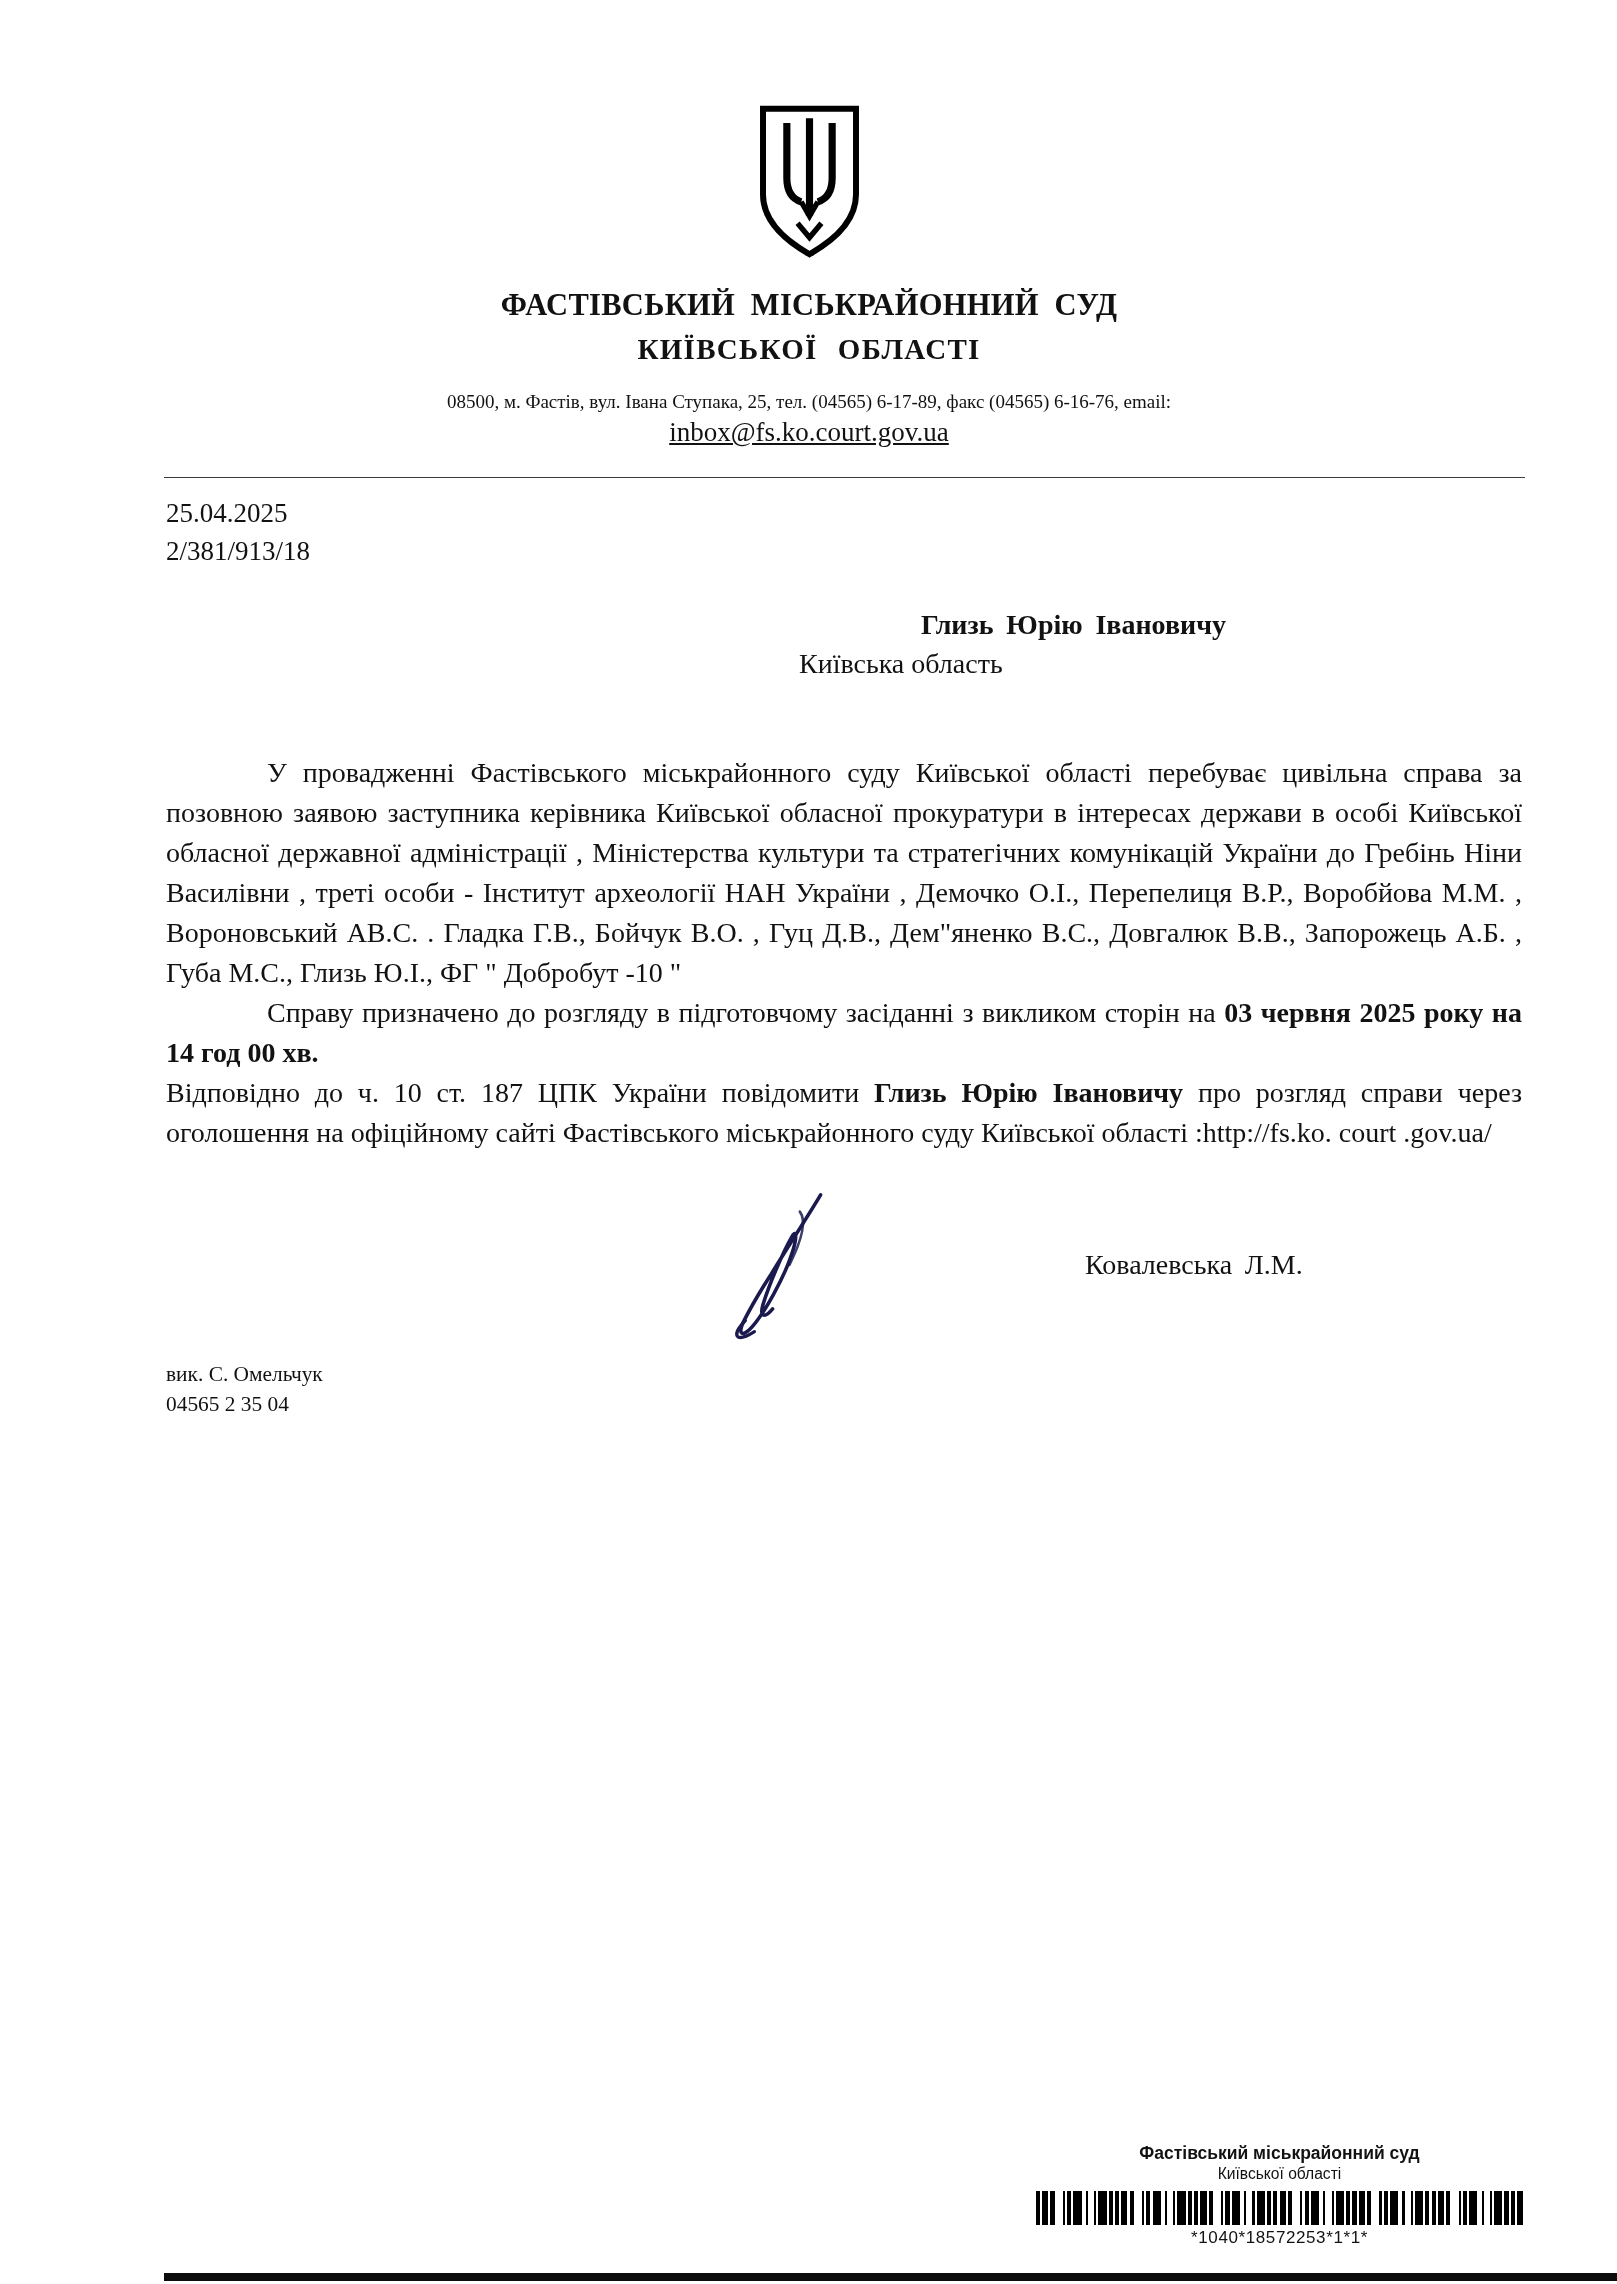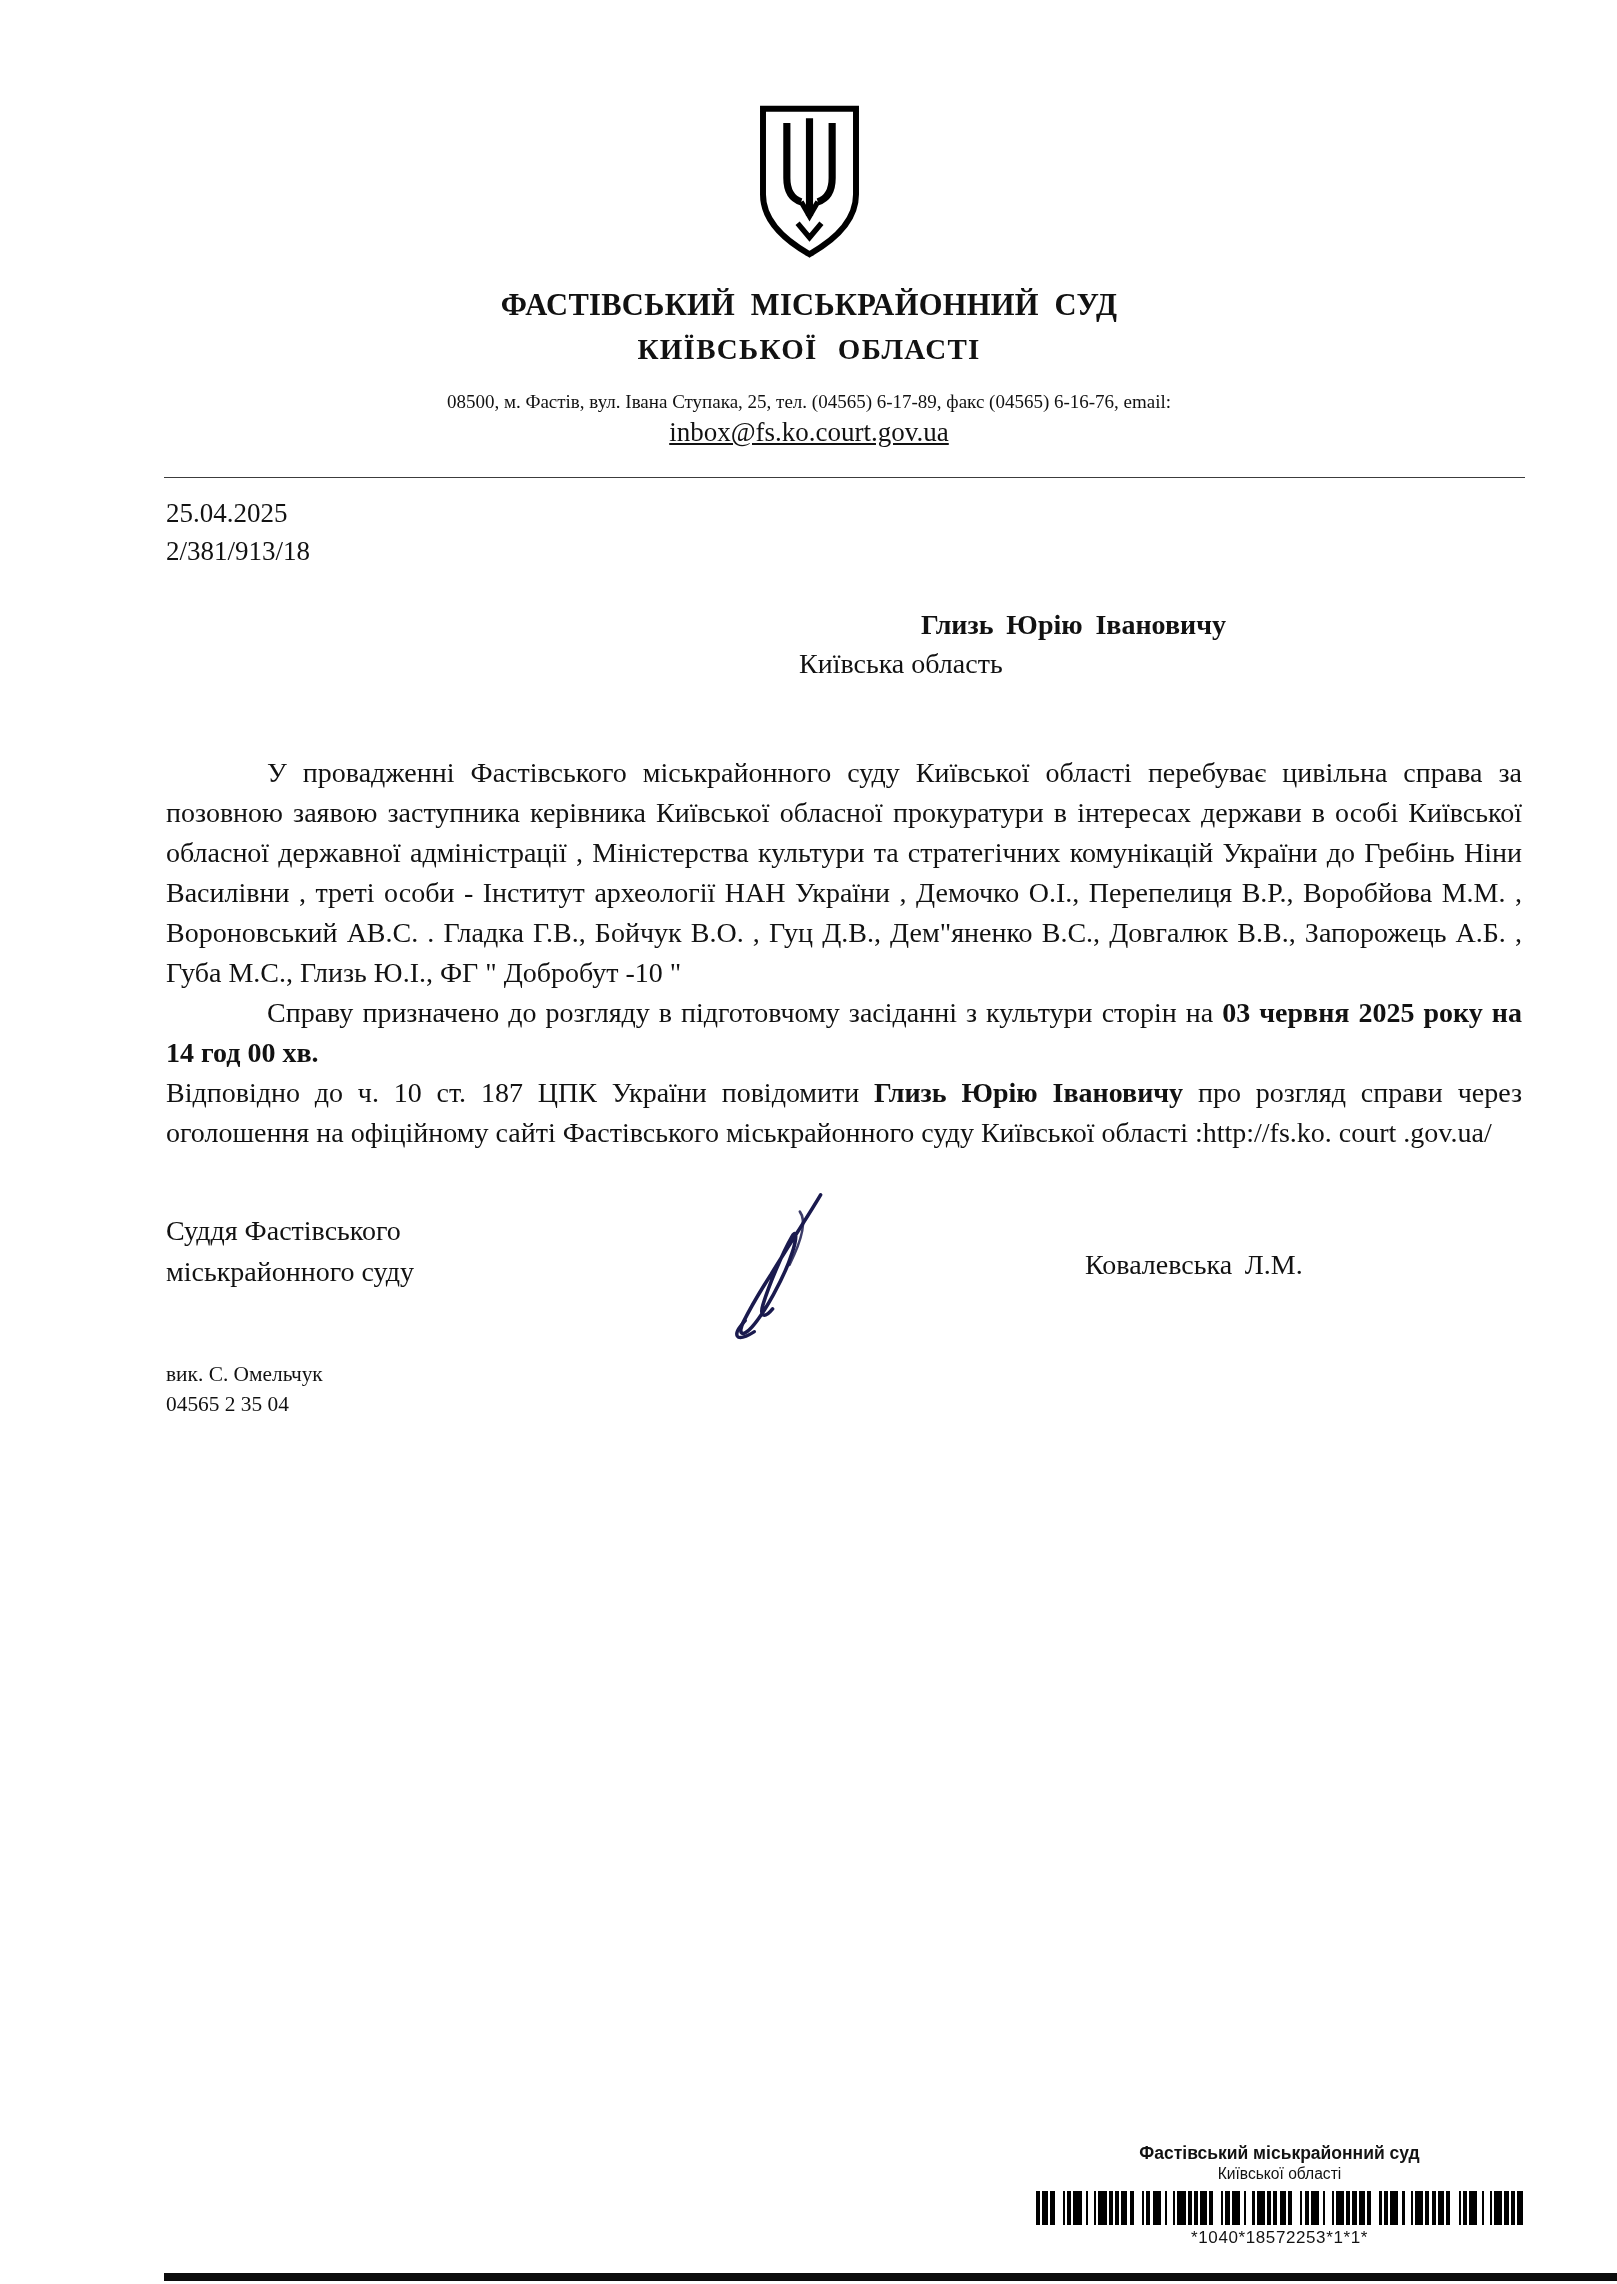--- a/index.html
+++ b/index.html
@@ -73,29 +73,25 @@
     <div>2/381/913/18</div>
   </div>
 
   <div class="addressee">
     <div class="addressee-name">Глизь Юрію Івановичу</div>
     <div>Київська область</div>
   </div>
 
   <div class="body-text">
     <p class="indent">У провадженні Фастівського міськрайонного суду Київської області перебуває цивільна справа за позовною заявою заступника керівника Київської обласної прокуратури в інтересах держави в особі Київської обласної державної адміністрації , Міністерства культури та стратегічних комунікацій України до Гребінь Ніни Василівни , треті особи - Інститут археології НАН України , Демочко О.І., Перепелиця В.Р., Воробйова М.М. , Вороновський АВ.С. . Гладка Г.В., Бойчук В.О. , Гуц Д.В., Дем"яненко В.С., Довгалюк В.В., Запорожець А.Б. , Губа М.С., Глизь Ю.І., ФГ " Добробут -10 "</p>
-    <p class="indent"><span>Справу призначено до розгляду в підготовчому засіданні з культури сторін на </span><b>03 червня 2025 року на 14 год 00 хв.</b></p>
+    <p class="indent"><span>Справу призначено до розгляду в підготовчому засіданні з викликом сторін на </span><b>03 червня 2025 року на 14 год 00 хв.</b></p>
     <p><span>Відповідно до ч. 10 ст. 187 ЦПК України повідомити </span><b>Глизь Юрію Івановичу</b><span> про розгляд справи через оголошення на офіційному сайті Фастівського міськрайонного суду Київської області :http://fs.ko. court .gov.ua/</span></p>
   </div>
 
   <div class="sign-row">
-    <div class="judge-title">
-      <div>Суддя Фастівського</div>
-      <div>міськрайонного суду</div>
-    </div>
     <svg class="signature" viewBox="0 0 185 255" fill="none">
       <path d="M152,10 C138,34 98,96 76,132 C58,160 40,192 33,206 C24,224 31,231 46,214 C64,194 96,138 108,100 C116,76 115,62 108,74 C94,98 72,150 63,180 C58,197 65,202 78,186" stroke="#1a1a4e" stroke-width="5.5" stroke-linecap="round"></path>
       <path d="M36,204 C14,226 20,240 50,221" stroke="#1a1a4e" stroke-width="5" stroke-linecap="round"></path>
       <path d="M120,36 C132,52 120,86 104,118" stroke="#1a1a4e" stroke-width="4" stroke-linecap="round" opacity="0.85"></path>
     </svg>
     <div class="judge-name">Ковалевська Л.М.</div>
   </div>
 
   <div class="executor">
     <div>вик. С. Омельчук</div>

